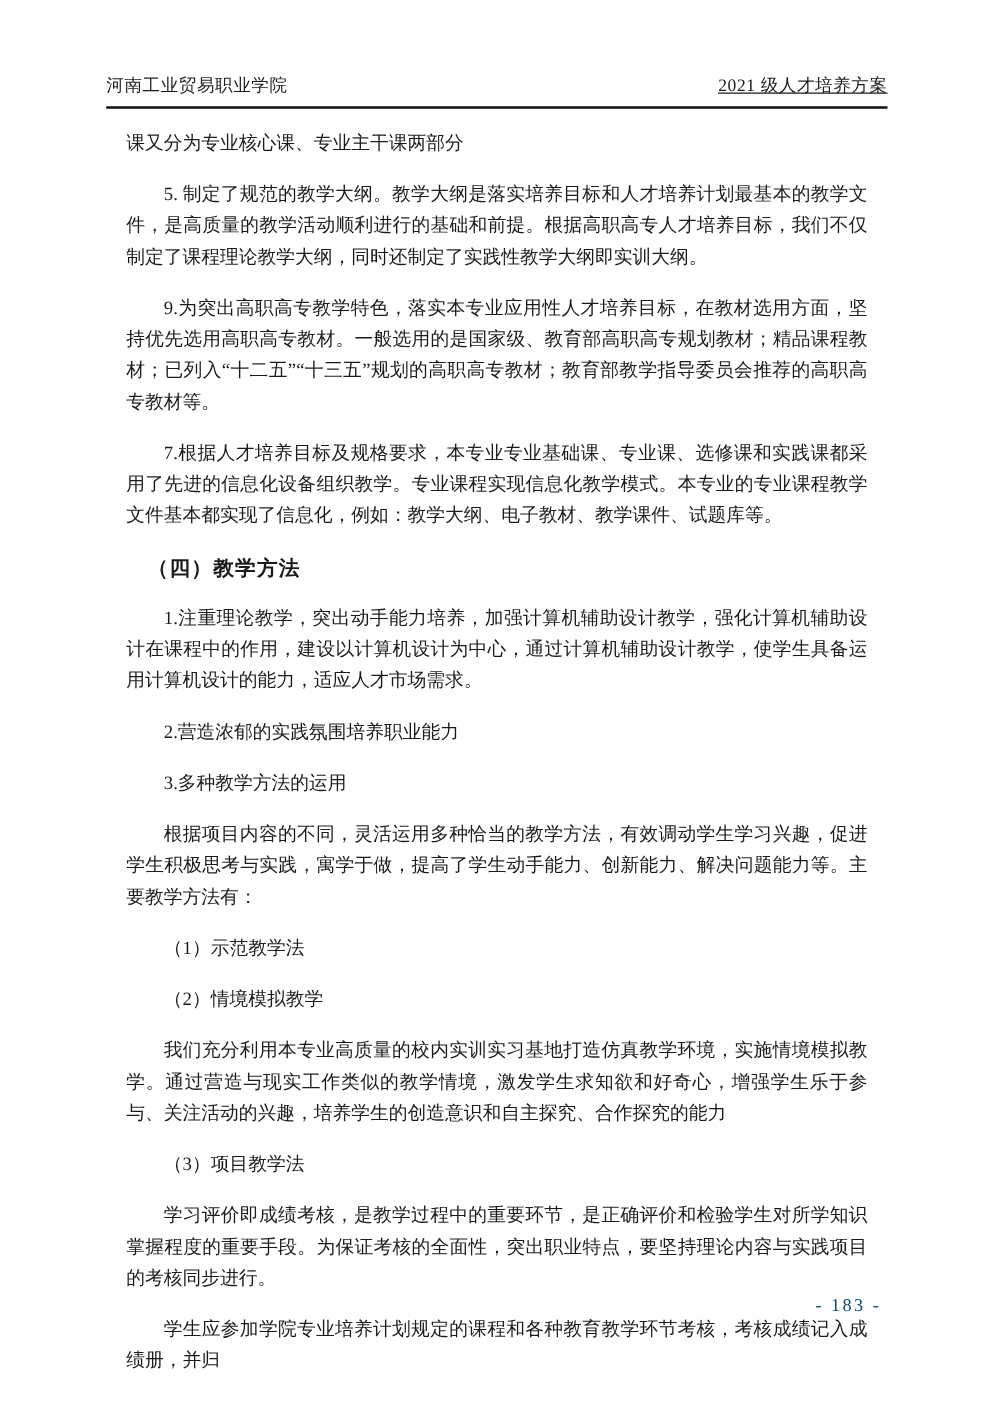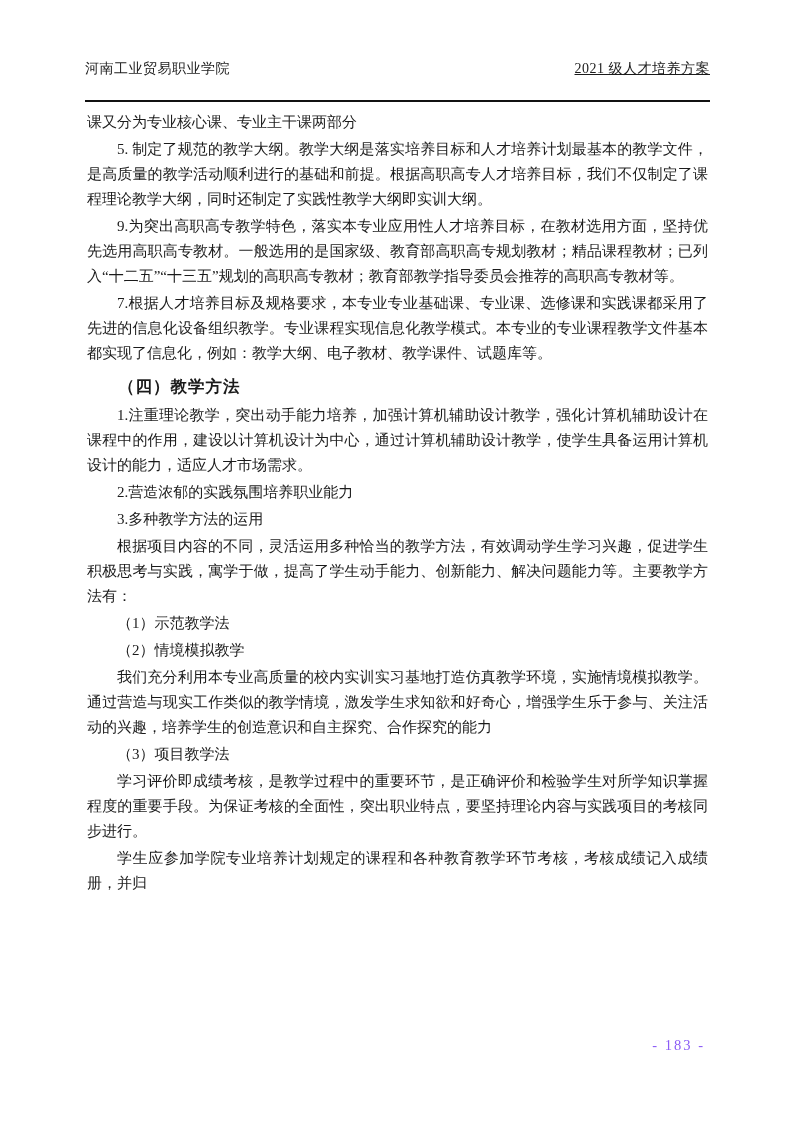--- a/index.html
+++ b/index.html
@@ -14,50 +14,50 @@
     font-family: "Liberation Serif", "DejaVu Serif", serif;
     color: #1b1b1b;
     overflow: hidden;
   }
   .header {
     display: flex;
     justify-content: space-between;
     align-items: flex-end;
     font-size: 14px;
     letter-spacing: 0.5px;
-    padding-bottom: 22px;
+    padding-bottom: 7px;
     border-bottom: 2px solid #111111;
   }
   .header .school { white-space: nowrap; }
   .header .doc-title { white-space: nowrap; text-decoration: underline; }
   .content {
     margin-top: 8px;
     font-size: 15px;
     line-height: 25px;
     text-align: justify;
     text-justify: inter-ideograph;
   }
-  .content p { margin: 2px; }
+  .content p { margin: 16px; }
   .content p.indent { text-indent: 2em; }
   .content p.noindent { text-indent: 0; }
   .content h2.sec {
     font-size: 16.5px;
     font-weight: bold;
     margin: 8px 0 4px 0;
     text-indent: 2em;
     line-height: 25px;
     letter-spacing: 1px;
   }
   .footer {
     position: absolute;
     right: 88px;
     bottom: 68px;
     font-size: 14.5px;
     letter-spacing: 2px;
-    color: #8b5cf6;
+    color: #0c4a6e;
   }
 </style>
 </head>
 <body>
 
 <div class="page">
 
   <div class="header">
     <span class="school">河南工业贸易职业学院</span>
     <span class="doc-title">2021 级人才培养方案</span>

